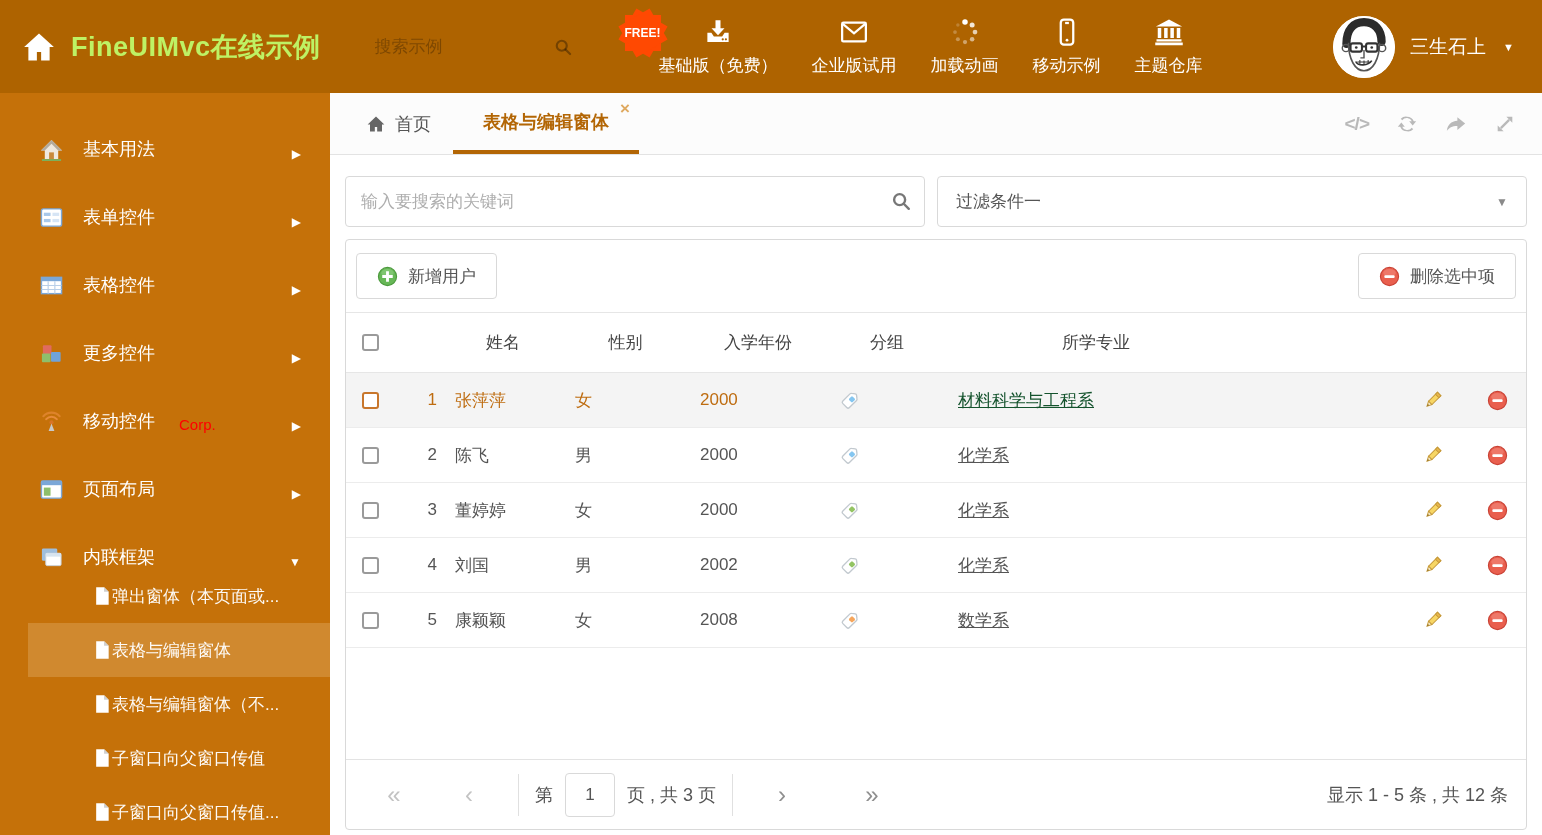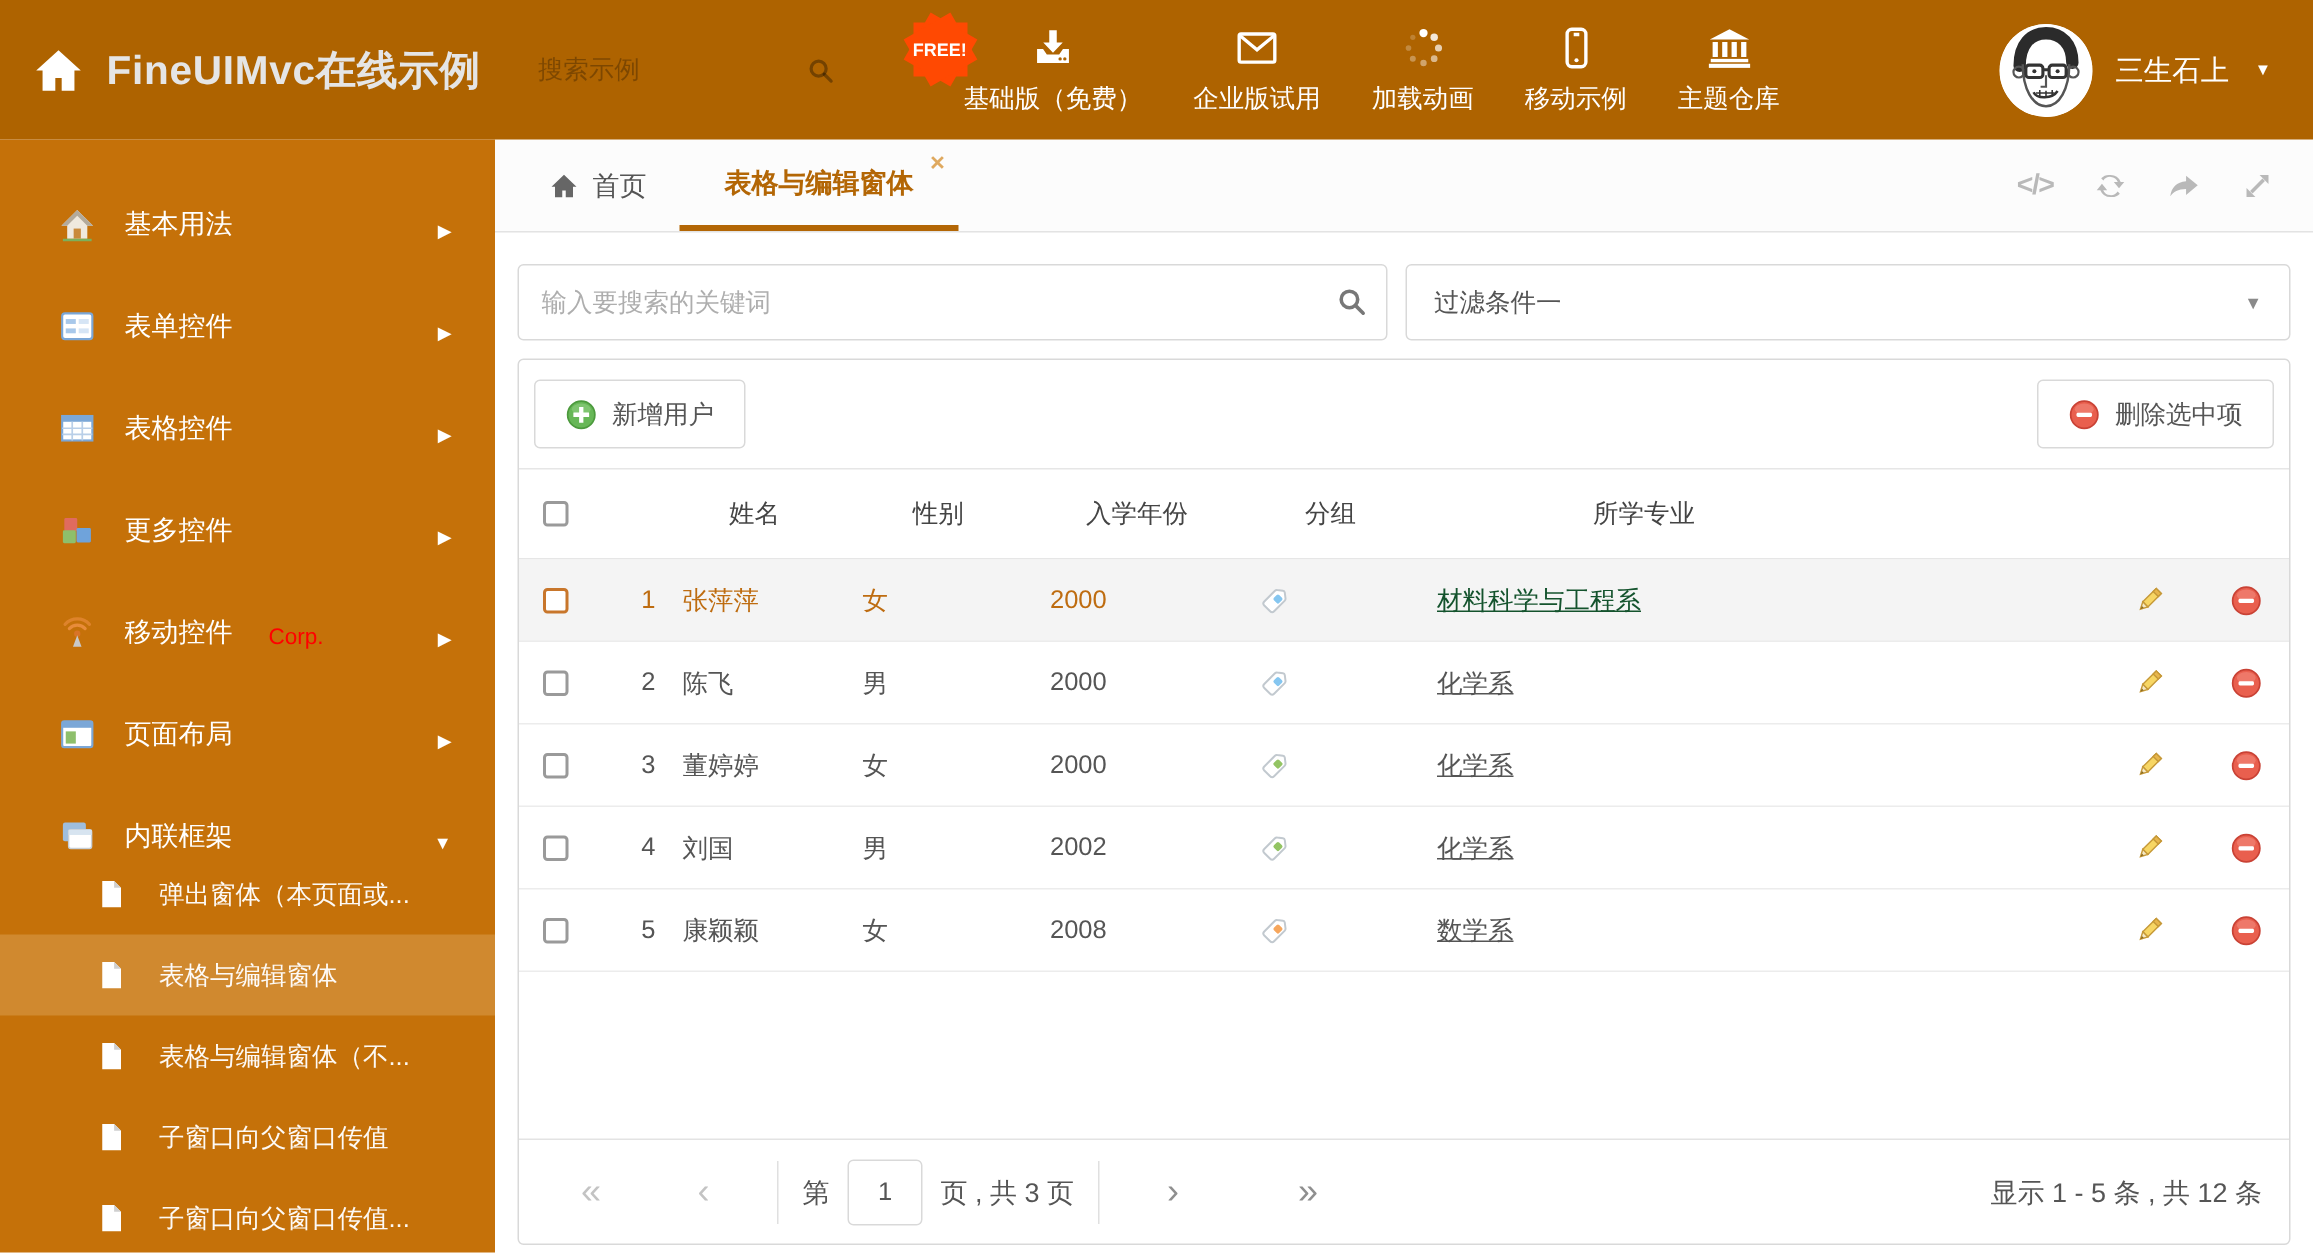--- a/index.html
+++ b/index.html
@@ -4,22 +4,22 @@
 <style>
   * { box-sizing: border-box; margin: 0; padding: 0; }
   html,body { width:1542px; height:835px; overflow:hidden;
     font-family:"Liberation Sans","DejaVu Sans",sans-serif; background:#fff; }
 
   
   .header { position:absolute; left:0; top:0; width:1542px; height:93px;
     background:#AE6300; display:flex; align-items:center; z-index:5; }
   .logo { display:flex; align-items:center; gap:15px; padding-left:22px; cursor:pointer; }
   .logo-icon svg { width:34px; height:34px; display:block; }
-  .logo-title { color:#e5e5e5; font-size:27px; font-weight:bold; letter-spacing:.5px; white-space:nowrap; }
-  .hsearch { position:relative; margin-left:38px; width:212px; display:flex; align-items:center; }
+  .logo-title { color:#bef264; font-size:27px; font-weight:bold; letter-spacing:.5px; white-space:nowrap; }
+  .hsearch { position:relative; margin-left:54px; width:212px; display:flex; align-items:center; }
   .hsearch input { width:170px; background:transparent; border:none; outline:none;
     font-size:17px; color:rgba(255,255,255,.9); font-family:inherit; }
   .hsearch input::placeholder { color:rgba(0,0,0,.28); }
   .hsearch-icon { color:rgba(0,0,0,.33); margin-left:8px; }
   .hsearch-icon svg { width:20px; height:20px; display:block; }
   .hnav { display:flex; margin-left:55px; }
   .nav-item { position:relative; display:flex; flex-direction:column; align-items:center;
     gap:7px; padding:0 17px; color:#fff; cursor:pointer; }
   .nav-icon svg { width:30px; height:30px; display:block; }
   .nav-label { font-size:17px; white-space:nowrap; }
@@ -37,22 +37,22 @@
   .user-caret { color:#fff; font-size:11px; margin-left:2px; }
 
   
   .sidebar { position:absolute; left:0; top:93px; width:330px; bottom:0;
     background:#C57109; overflow:hidden; }
   .side-item { height:68px; display:flex; align-items:flex-end; gap:20px;
     padding:0 29px 0 40px; color:#fff; font-size:18px; cursor:pointer; }
   .side-icon svg { width:23px; height:23px; display:block; }
   .side-caret { margin-left:auto; font-size:12px; }
   .corp { display:none; color:#FF0000; font-size:15px; margin-left:4px; }
-  .sub-item { height:54px; display:flex; align-items:center; gap:22px;
-    padding-left:64px; color:rgba(255,255,255,.96); font-size:17px; cursor:pointer; }
+  .sub-item { height:54px; display:flex; align-items:center; 
+    padding-left:64px; color:rgba(255,255,255,.96); font-size:17px; cursor:pointer;margin-left:28px; }
   .sub-item.active { background:#D0892F; }
   .sub-icon svg { width:20px; height:20px; display:block; }
 
   
   .main { position:absolute; left:330px; top:93px; right:0; bottom:0;
     background:#fff; display:flex; flex-direction:column; }
   .tabbar { height:62px; flex:none; background:#FCFCFC; border-bottom:1px solid #E3E3E3;
     display:flex; align-items:stretch; padding-left:14px; }
   .tab { display:flex; align-items:center; gap:9px; padding:0 22px; font-size:18px;
     color:#555; cursor:pointer; position:relative; }

